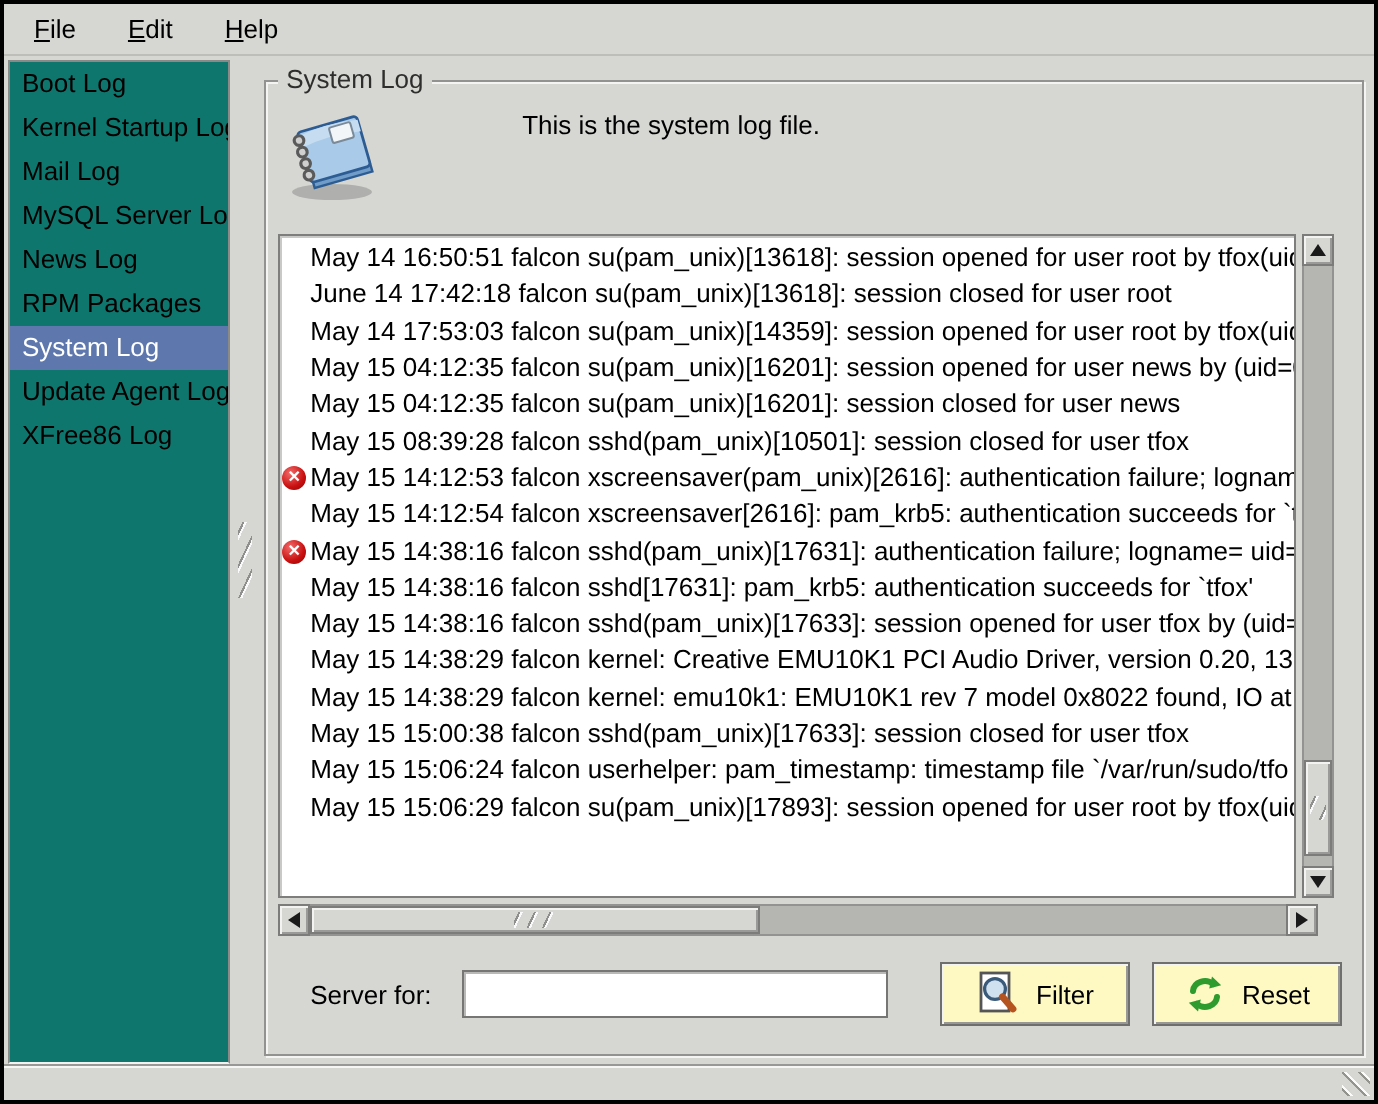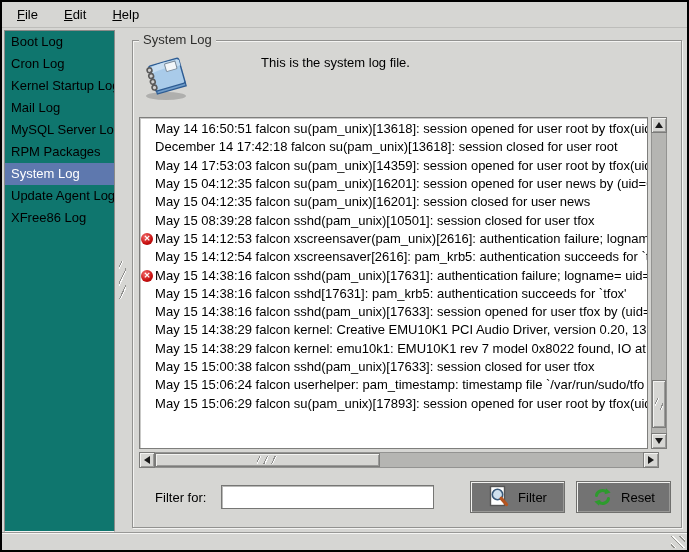--- a/index.html
+++ b/index.html
@@ -69,21 +69,21 @@
   .arr.down{border-left:4px solid transparent;border-right:4px solid transparent;border-top:6px solid #1a1a1a;}
   .arr.left{border-top:4px solid transparent;border-bottom:4px solid transparent;border-right:6px solid #1a1a1a;}
   .arr.right{border-top:4px solid transparent;border-bottom:4px solid transparent;border-left:6px solid #1a1a1a;}
   
   .filter-row{flex:0 0 auto;display:flex;align-items:center;margin:13px 10px 14px 22px;}
   .filter-label{flex:0 0 auto;}
   .filter-input{flex:0 0 auto;width:213px;height:24px;margin-left:15px;background:#fff;
     border:1px solid #767674;box-shadow:inset 1px 1px 0 #b9b9b7;
     font-family:"Liberation Sans",sans-serif;font-size:13px;padding:0 4px;outline:none;}
   .spacer{flex:1 1 auto;}
-  .btn{height:32px;min-width:95px;margin-left:11px;background:#737373;
+  .btn{height:32px;min-width:95px;margin-left:11px;background:#fef9c3;
     border:1px solid #6f6f6d;box-shadow:inset 1px 1px 0 #f3f3f1, inset -1px -1px 0 #989896;
     display:flex;align-items:center;justify-content:center;gap:8px;
     font-family:"Liberation Sans",sans-serif;font-size:13px;color:#000;cursor:default;padding:0 10px;}
   .btn svg{flex:0 0 auto;}
   
   .statusbar{flex:0 0 auto;height:18px;border-top:1px solid #989896;
     box-shadow:inset 0 1px 0 #f6f6f4;position:relative;}
   .resize-grip{position:absolute;right:2px;bottom:2px;width:14px;height:12px;
     background:repeating-linear-gradient(45deg,transparent 0 2px,#94948f 2px 3px,#fbfbf9 3px 4px,transparent 4px 6px);}
 </style>
@@ -103,24 +103,24 @@
       <div class="menu-item">
         <span class="menu-label">Help</span>
       </div>
     </div>
 
   <div class="body">
 
     <div class="sidebar">
 
     <div class="side-item">Boot Log</div>
-        <div class="side-item">Cron Log</div>
         <div class="side-item">Kernel Startup Log</div>
         <div class="side-item">Mail Log</div>
         <div class="side-item">MySQL Server Log</div>
+        <div class="side-item">News Log</div>
         <div class="side-item">RPM Packages</div>
         <div class="side-item selected">System Log</div>
         <div class="side-item">Update Agent Log</div>
         <div class="side-item">XFree86 Log</div>
       </div>
 
     <div class="splitter">
       <div class="grip"></div>
     </div>
 
@@ -149,21 +149,21 @@
 
         <div class="list-wrap">
           <div class="loglist">
 
           <div class="log-row">
                 <span class="err-icon"></span>
                 <span class="log-text">May 14 16:50:51 falcon su(pam_unix)[13618]: session opened for user root by tfox(uid=</span>
               </div>
               <div class="log-row">
                 <span class="err-icon"></span>
-                <span class="log-text">December 14 17:42:18 falcon su(pam_unix)[13618]: session closed for user root</span>
+                <span class="log-text">June 14 17:42:18 falcon su(pam_unix)[13618]: session closed for user root</span>
               </div>
               <div class="log-row">
                 <span class="err-icon"></span>
                 <span class="log-text">May 14 17:53:03 falcon su(pam_unix)[14359]: session opened for user root by tfox(uid=</span>
               </div>
               <div class="log-row">
                 <span class="err-icon"></span>
                 <span class="log-text">May 15 04:12:35 falcon su(pam_unix)[16201]: session opened for user news by (uid=0)</span>
               </div>
               <div class="log-row">
@@ -238,21 +238,21 @@
             <div class="h-thumb">
               <div class="grip-marks"></div>
             </div>
           </div>
           <div class="sb-btn">
             <span class="arr right"></span>
           </div>
         </div>
 
         <div class="filter-row">
-          <label class="filter-label">Filter for:</label>
+          <label class="filter-label">Server for:</label>
           <input class="filter-input" type="text" value="" style="">
           <div class="spacer"></div>
           <button class="btn">
             <svg width="22" height="24" viewBox="0 0 22 24">
               <rect x="2.5" y="1.5" width="14" height="19" fill="#fff" stroke="#555" stroke-width="1.4"></rect>
               <circle cx="9.5" cy="9.5" r="5.2" fill="#cfe0ee" stroke="#3a5a7a" stroke-width="1.6"></circle>
               <line x1="13.2" y1="13.4" x2="18.5" y2="19.5" stroke="#b5541f" stroke-width="3.4" stroke-linecap="round"></line>
             </svg>
             <span>Filter</span>
           </button>

